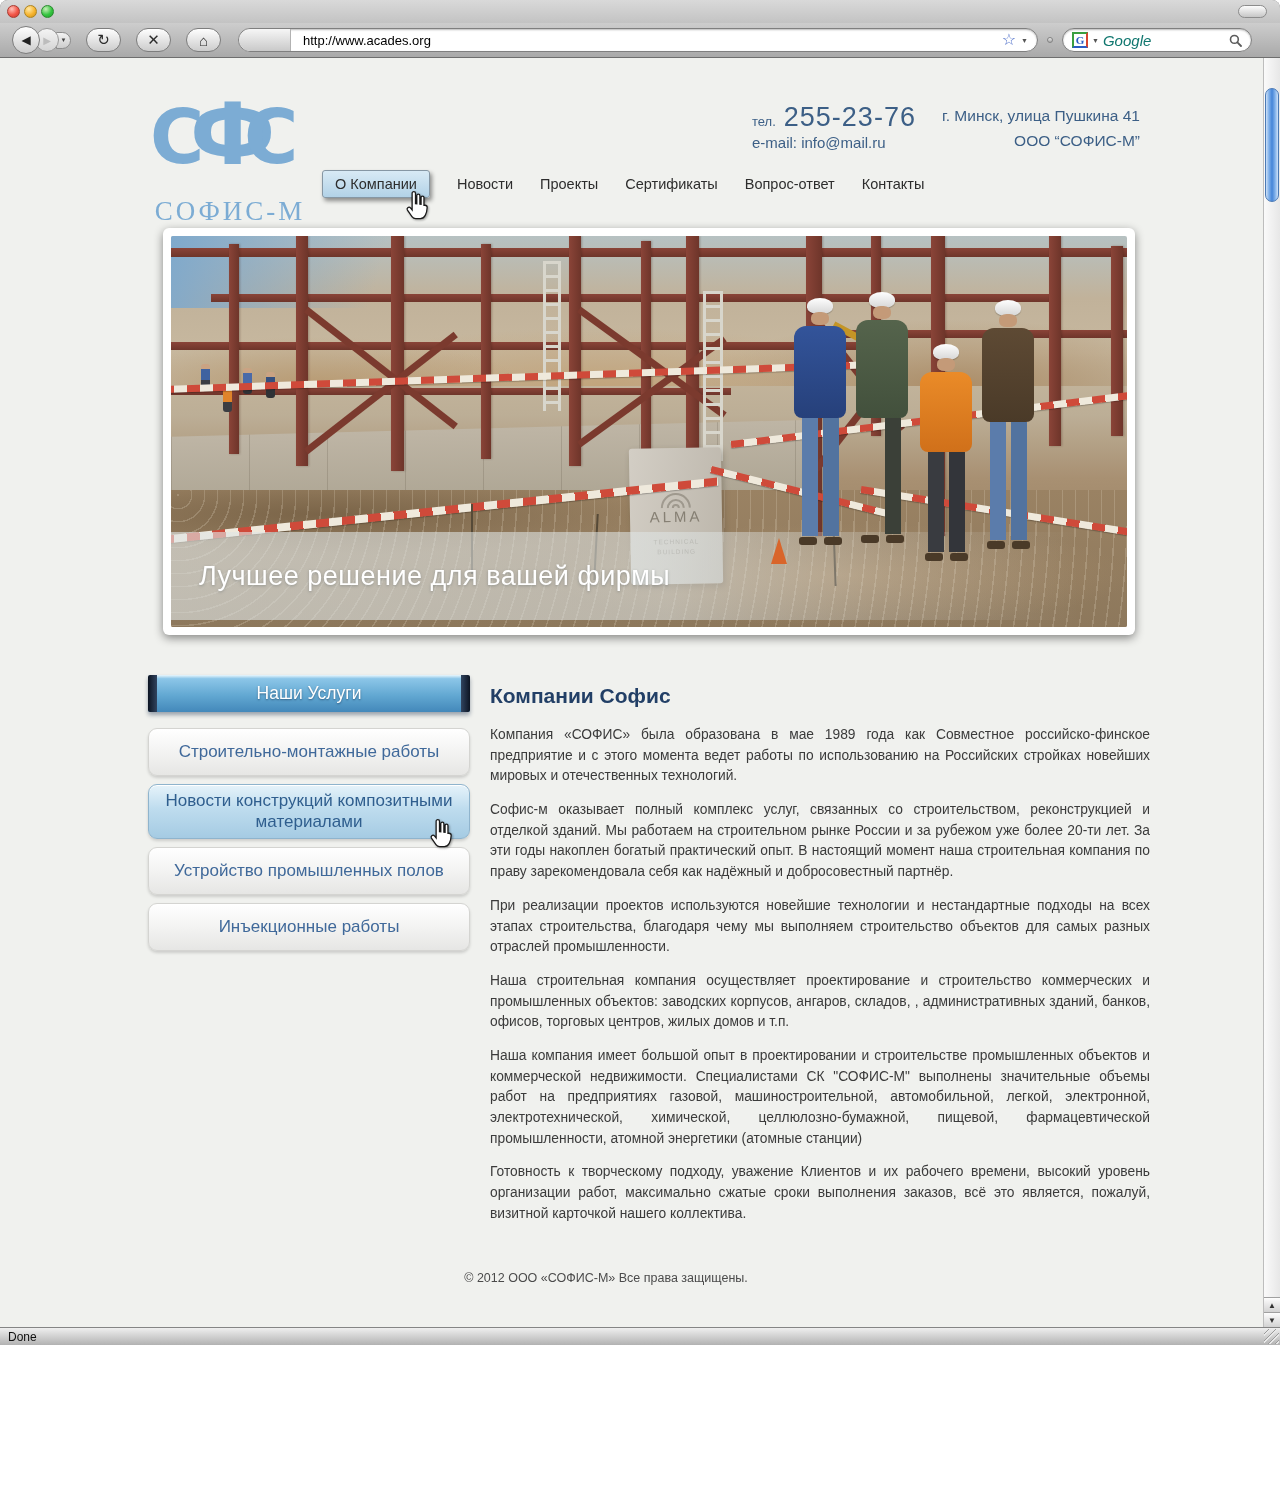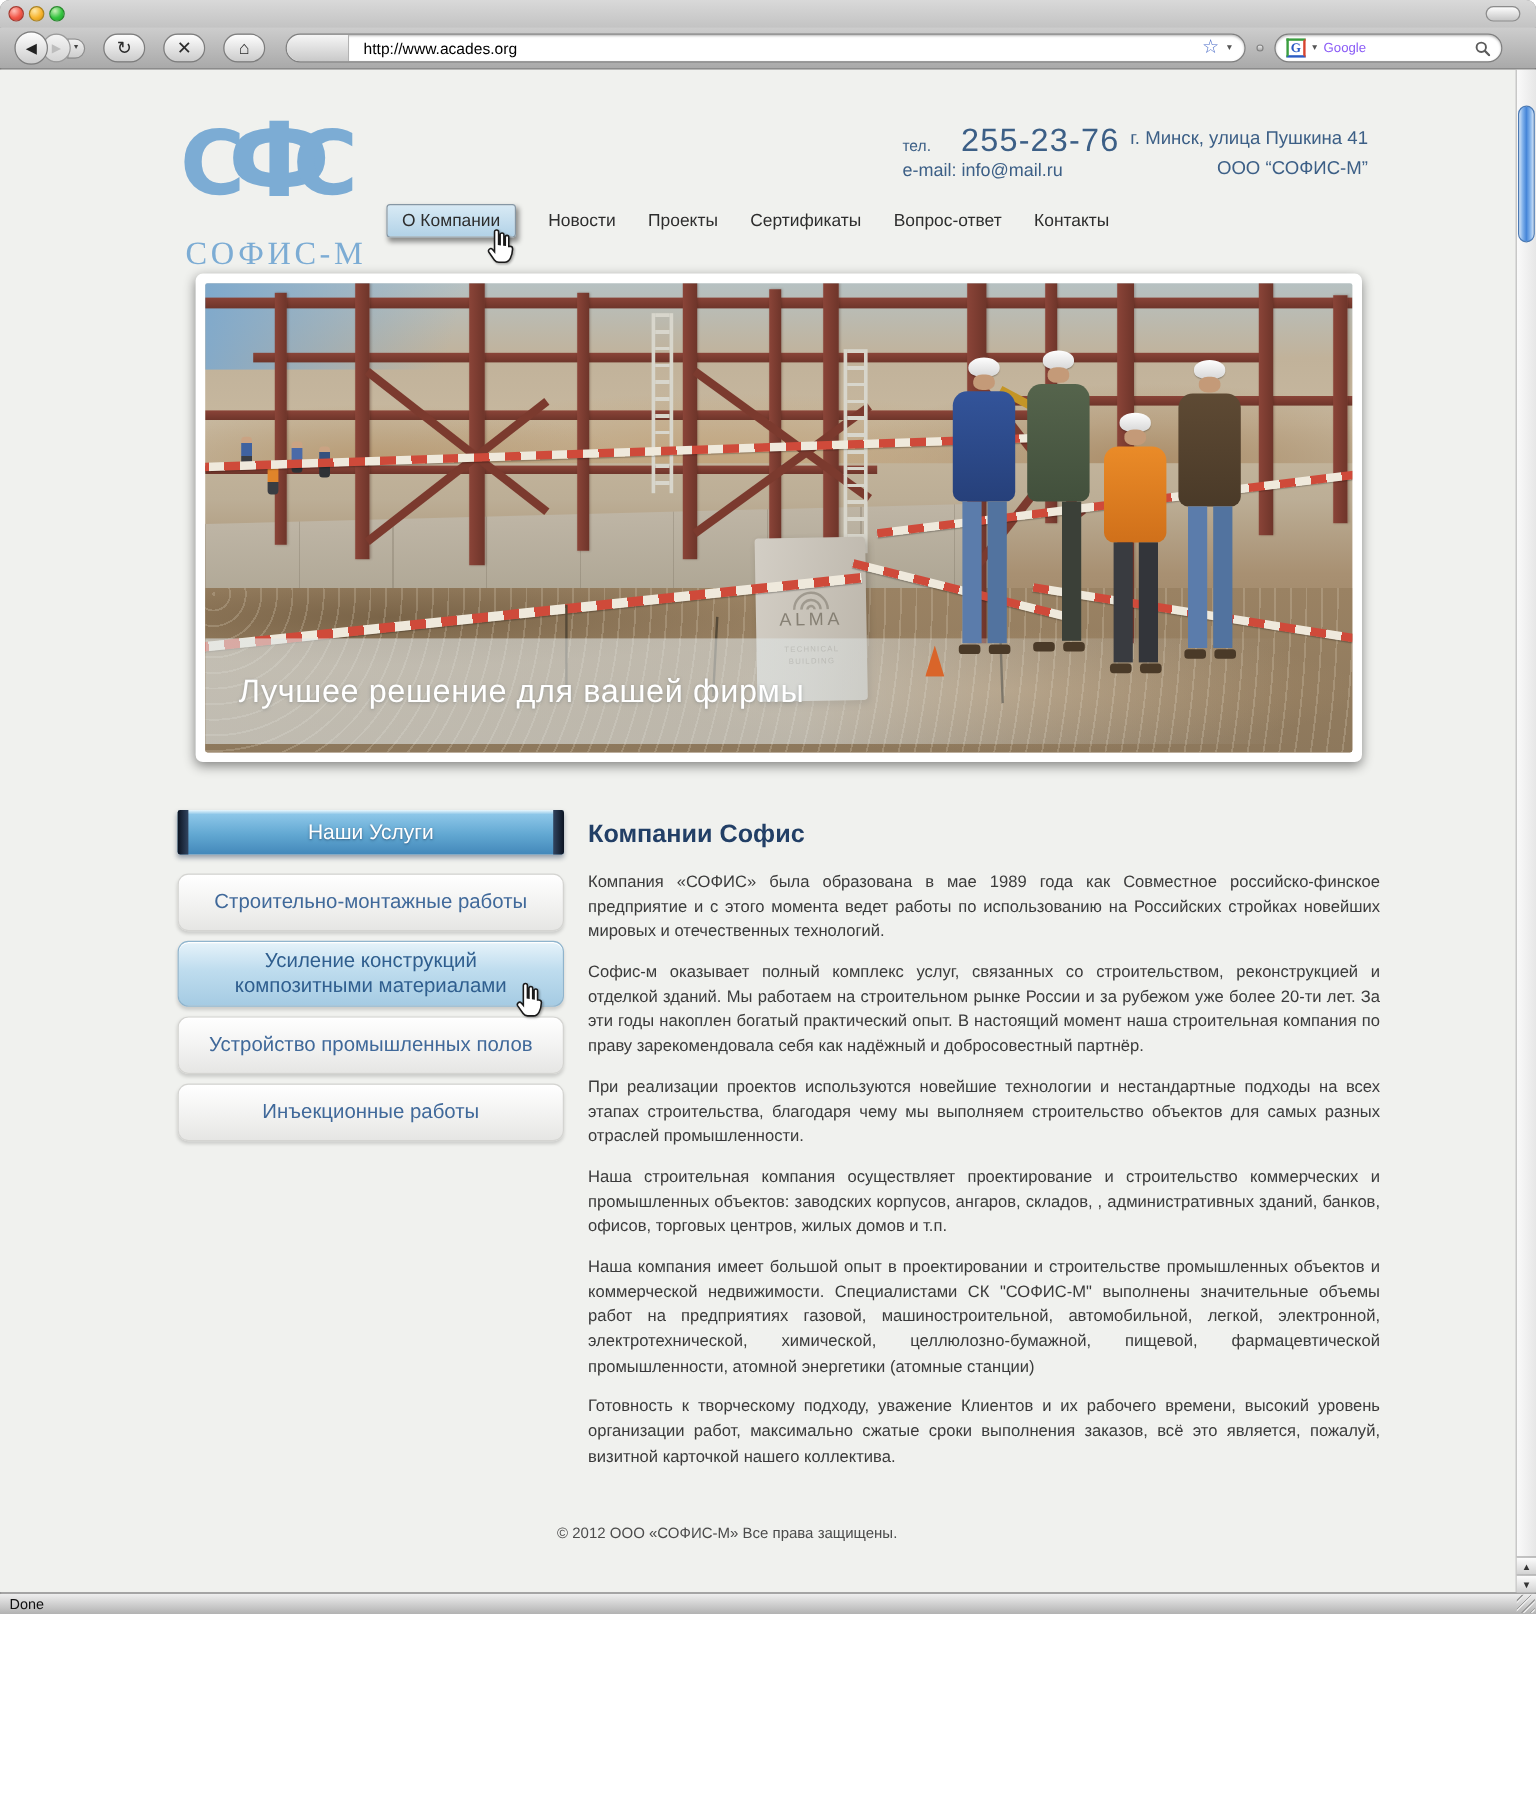--- a/index.html
+++ b/index.html
@@ -47,21 +47,21 @@
   .caret { font-size:7px; color:#555; }
   .dot-sep { width:6px; height:6px; border-radius:50%; margin:0 9px;
              background:linear-gradient(#e9e9e9,#a9a9a9); border:1px solid #828282; }
   .search-field { width:190px; height:24px; border-radius:12px; border:1px solid #7f7f7f; background:#fff;
                   display:flex; align-items:center; padding:0 9px; gap:4px;
                   box-shadow:inset 0 1px 2px rgba(0,0,0,0.28); }
   .g-box { width:16px; height:16px; flex:none; background:#fff; color:#2b5cc4;
            font:bold 11px "Liberation Serif", serif; display:flex; align-items:center; justify-content:center;
            border-top:2px solid #3a9e3f; border-left:2px solid #3a9e3f;
            border-right:2px solid #d8442f; border-bottom:2px solid #2b5cc4; }
-  .search-text { font-size:11px; color:#8b5cf6; }
+  .search-text { font-size:15px; color:#0f766e;font-style:italic; }
   .mag { margin-left:auto; flex:none; }
 
   
   .viewport { position:relative; height:1269px; background:#f0f1ee; overflow:hidden; }
 
   
   .scrollbar { position:absolute; top:0; right:0; width:17px; height:100%; z-index:50;
                background:linear-gradient(90deg,#fafafa,#e7e7e7); border-left:1px solid #bdbdbd; }
   .sb-thumb { position:absolute; top:30px; left:1px; width:14px; height:114px; border-radius:7px;
               border:1px solid #4a79b4;
@@ -72,21 +72,21 @@
 
   
   .logo { position:absolute; left:150px; top:32px; width:160px; height:140px; color:#7cacd4; }
   .lg { position:absolute; font-family:"DejaVu Sans", sans-serif; font-weight:700; }
   .lg1 { left:0;   top:4px;  font-size:74px; }
   .lg2 { left:40px; top:-6px; font-size:86px; }
   .lg3 { left:94px; top:4px;  font-size:74px; }
   .logo-name { position:absolute; left:-6px; top:106px; width:172px; text-align:center;
                font-family:"Liberation Serif", serif; font-size:27px; letter-spacing:3px; }
   .hdr-contacts { position:absolute; color:#3c5f86; }
-  .phone-block { left:752px; top:44px; display:flex; align-items:baseline; gap:25px; }
+  .phone-block { left:752px; top:44px; display:flex; align-items:baseline; gap:8px; }
   .phone-label { font-size:13px; }
   .phone-num { font-size:27px; letter-spacing:1px; }
   .email { left:752px; top:76px; font-size:15px; }
   .address { right:140px; top:49px; font-size:15.5px; text-align:right; }
   .company { right:140px; top:74px; font-size:15.5px; text-align:right; }
 
   
   .nav { position:absolute; left:322px; top:112px; display:flex; align-items:center; gap:27px;
          font-size:14.5px; color:#2d2d2d; }
   .nav-item { cursor:pointer; white-space:nowrap; }
@@ -399,21 +399,21 @@
       </div>
 
       <div class="side-group sg1">
         <div class="ribbon">
           <span class="ribbon-title">Наши Услуги</span>
         </div>
         <div>
 
             <div class="side-btn">Строительно-монтажные работы</div>
 
-            <div class="side-btn active">Усиление конструкций композитными материалами</div>
+            <div class="side-btn active">Новости конструкций композитными материалами</div>
 
             <div class="side-btn">Устройство промышленных полов</div>
 
             <div class="side-btn">Инъекционные работы</div>
           </div>
       </div>
 
       <svg class="cursor cursor-side" width="26" height="30" viewBox="0 0 24 28">
         <path d="M9 1.5c.9 0 1.6.7 1.6 1.6v9.6l1.2.15V5.3c0-.8.65-1.45 1.45-1.45.8 0 1.45.65 1.45 1.45v7.9l1.1.14V7.1c0-.75.6-1.35 1.35-1.35.75 0 1.35.6 1.35 1.35v7.2l1-.05c1.1 0 2 .9 2 2-.15 2.9-.7 5.4-1.8 7.4-.9 1.7-2.4 3-4.5 3h-4.4c-1.4 0-2.7-.7-3.5-1.8l-4.2-6c-.5-.75-.4-1.75.3-2.35.75-.65 1.85-.55 2.5.2l1.55 1.85V3.1C7.4 2.2 8.1 1.5 9 1.5z" fill="#fff" stroke="#1a1a1a" stroke-width="1.2"></path>
       </svg>

